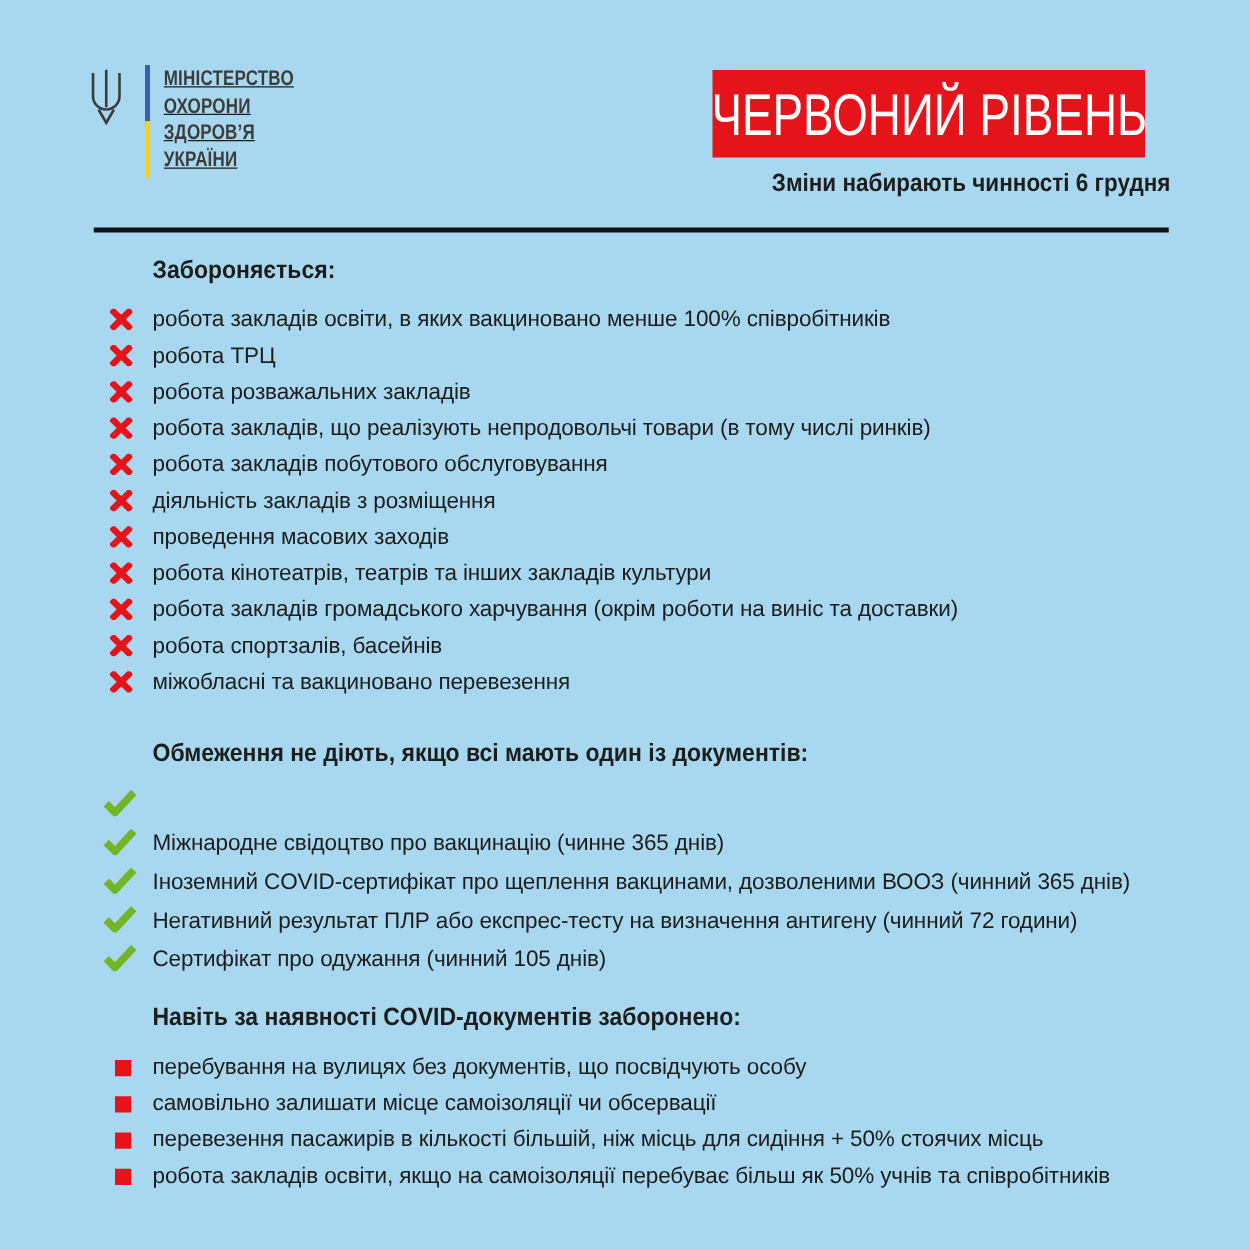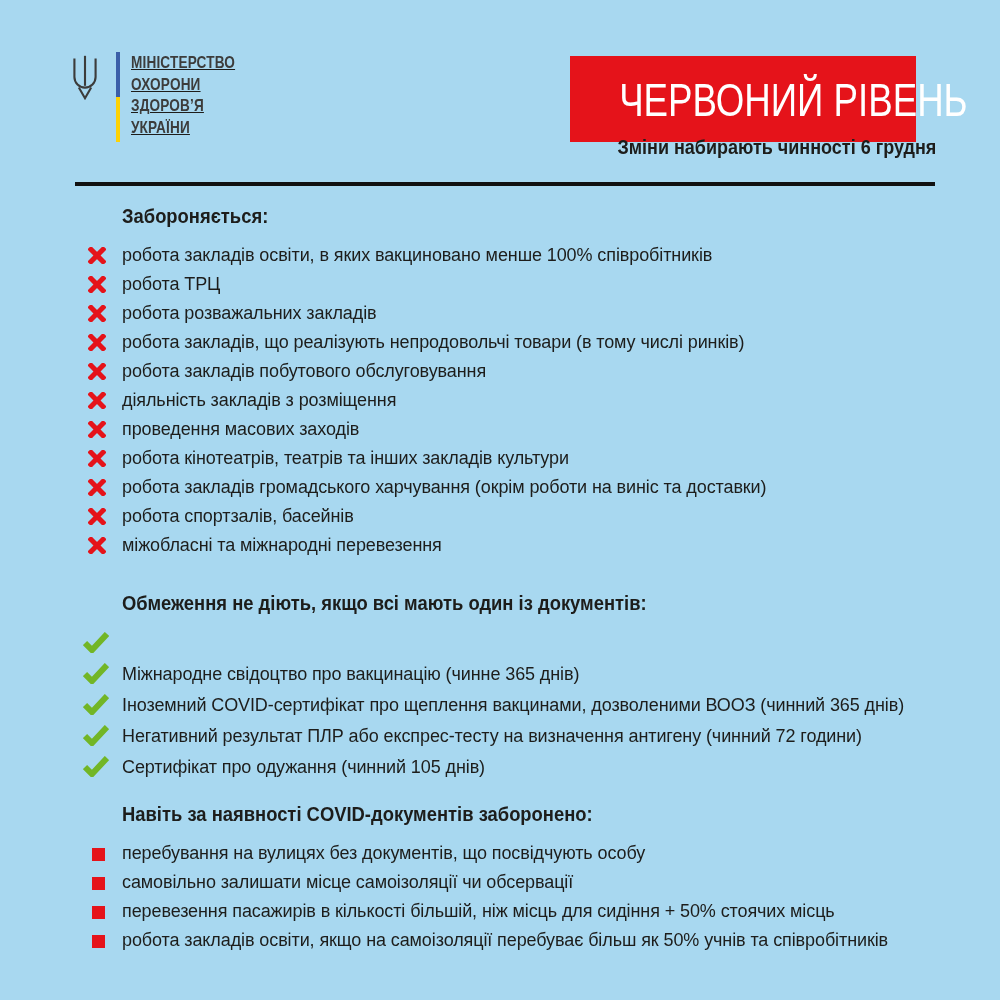--- a/index.html
+++ b/index.html
@@ -34,23 +34,23 @@
   .logo-text{
     margin-left:11px;
     font-size:17px;line-height:21.5px;font-weight:700;
     letter-spacing:.2px;
     color:var(--logo-ink);
     transform:scaleX(.8);transform-origin:left top;
     white-space:nowrap;
   }
   .banner{
     position:absolute;top:56px;right:84px;
-    width:346px;height:86px;
+    width:346px;height:70px;
     background:var(--red);
-    display:flex;align-items:center;
+    display:flex;align-items:center;justify-content:center;
   }
   .banner span{
     color:var(--banner-text);
     font-size:47px;font-weight:400;
     transform:scaleX(.78);transform-origin:center;
     white-space:nowrap;
   }
   .note{
     position:absolute;top:136px;right:64px;
     font-size:20px;font-weight:700;
@@ -213,21 +213,21 @@
           </span>
           <span class="txt">робота спортзалів, басейнів</span>
         </li>
       <li>
           <span class="marker">
             <svg class="x-icon" viewBox="0 0 20 20">
               <rect x="7" y="-3" width="6" height="26" transform="rotate(45 10 10)"></rect>
               <rect x="7" y="-3" width="6" height="26" transform="rotate(-45 10 10)"></rect>
             </svg>
           </span>
-          <span class="txt">міжобласні та міжнародні перевезення</span>
+          <span class="txt">міжобласні та вакциновано перевезення</span>
         </li>
     </ul>
   </section>
 
   <section class="sec-exempt">
     <h2>Обмеження не діють, якщо всі мають один із документів:</h2>
     <ul>
       <li>
           <span class="marker">
             <svg class="check-icon" viewBox="0 0 26 21" fill="none" stroke-width="6">

